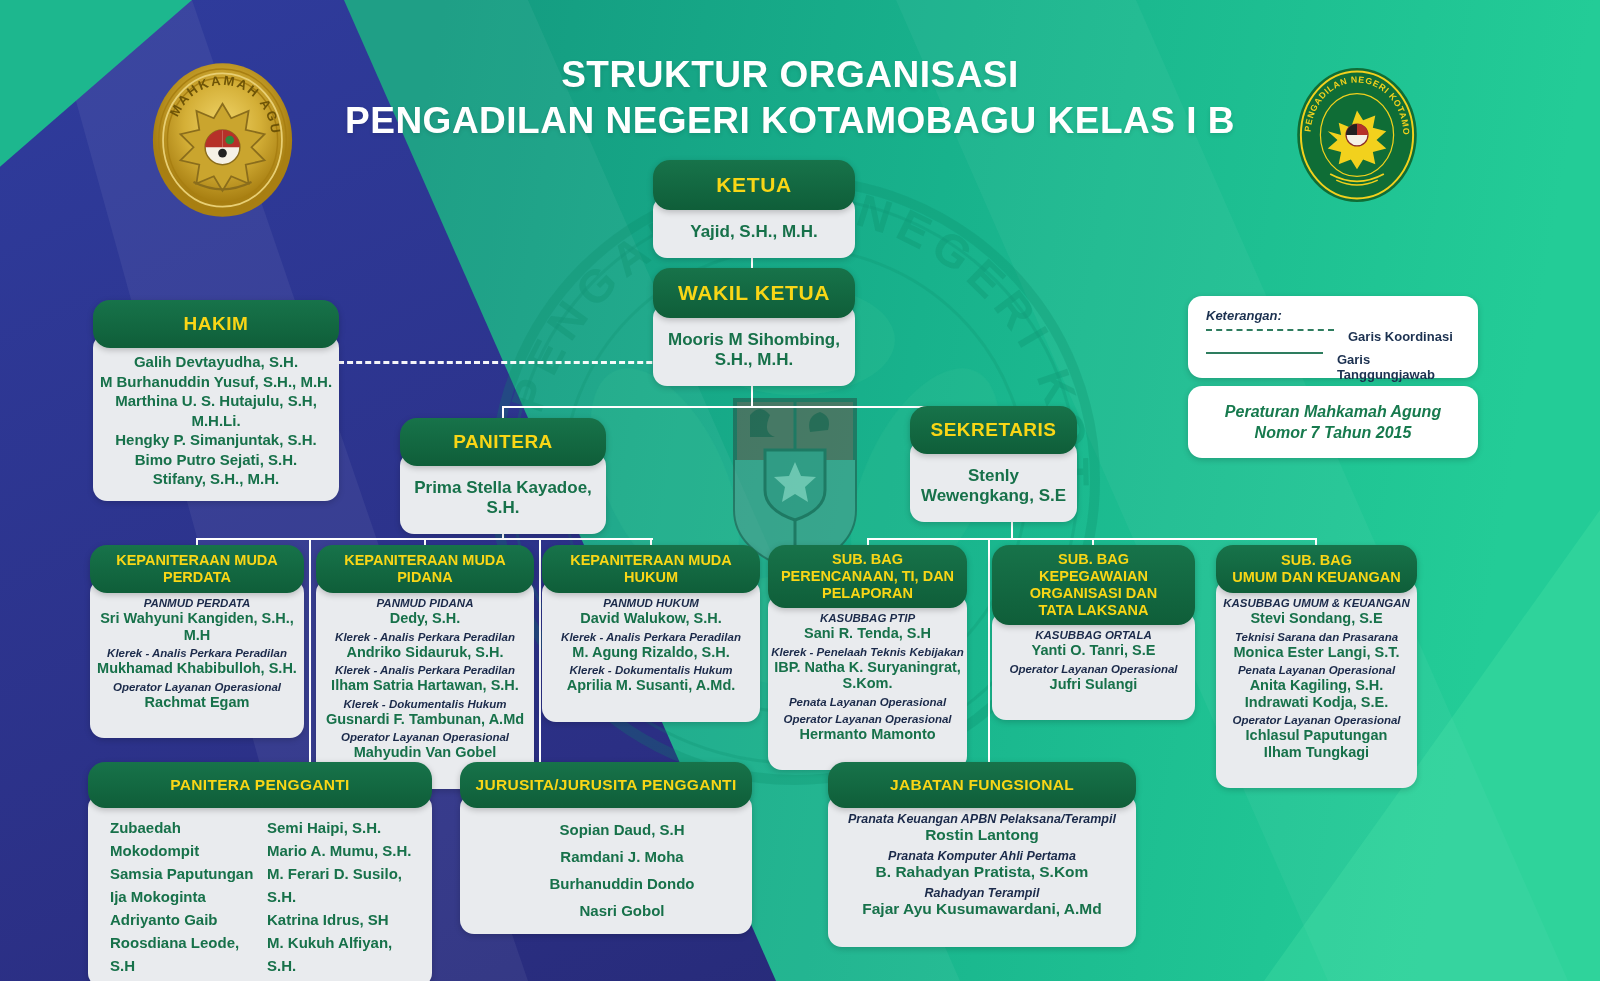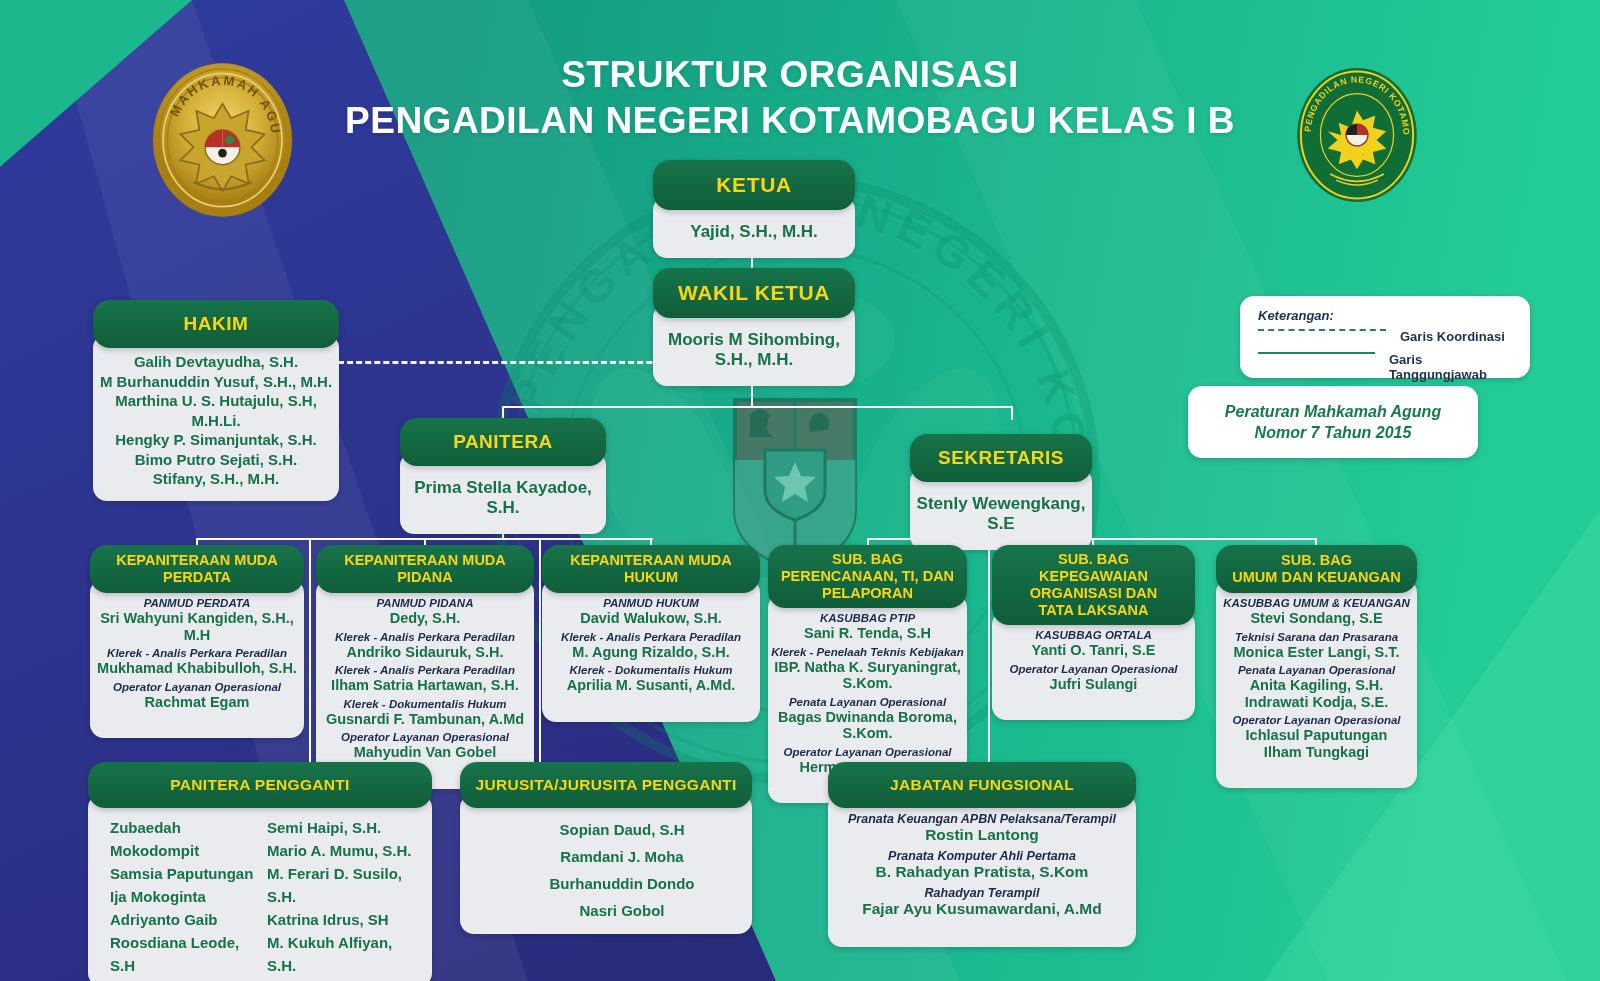--- a/index.html
+++ b/index.html
@@ -61,21 +61,21 @@
   .body-func .name{font-size:15.5px;line-height:18px;}
   .body-func .entry{margin-bottom:5px;}
 
   
   .line{position:absolute;background:#fff;z-index:1;}
   .dash{position:absolute;border-top:3px dashed rgba(255,255,255,0.95);z-index:1;background:none;}
 
   
   .panel{position:absolute;background:#fff;border-radius:14px;z-index:2;
     box-shadow:0 2px 6px rgba(0,0,0,0.18);}
-  .legend{left:1240px;top:296px;width:290px;height:82px;padding:12px 18px;box-sizing:border-box;}
+  .legend{left:1188px;top:296px;width:290px;height:82px;padding:12px 18px;box-sizing:border-box;}
   .legend-heading{font-size:13px;font-weight:bold;font-style:italic;color:#1c3150;margin-bottom:6px;}
   .legend-row{display:flex;margin-bottom:8px;}
   .legend-line{width:128px;margin-right:14px;}
   .legend-line.dashed{border-top:2.5px dashed #2e7d5f;}
   .legend-line.solid{border-top:2.5px solid #2e7d5f;}
   .legend-label{font-size:13px;font-weight:bold;color:#1c3150;}
   .regulation{left:1188px;top:386px;width:290px;height:72px;display:flex;flex-direction:column;
     align-items:center;justify-content:center;text-align:center;}
   .regulation div{font-size:16px;font-weight:bold;font-style:italic;color:#177a4e;line-height:21px;}
 </style>
@@ -229,21 +229,21 @@
     <div>Nomor 7 Tahun 2015</div>
   </div>
 
   <div class="node" style="left:400px;top:418px;width:206px">
     <div class="node-head head-lg">PANITERA</div>
     <div class="node-body body-single">
         <div class="name">Prima Stella Kayadoe, S.H.</div>
       </div>
   </div>
 
-  <div class="node" style="left:910px;top:434px;width:182px">
+  <div class="node" style="left:910px;top:406px;width:167px">
     <div class="node-head head-lg">SEKRETARIS</div>
     <div class="node-body body-single">
         <div class="name">Stenly Wewengkang, S.E</div>
       </div>
   </div>
 
   <div class="node" style="left:90px;top:545px;width:214px">
     <div class="node-head head-md">KEPANITERAAN MUDA
 PERDATA</div>
     <div class="node-body body-mid">
@@ -316,21 +316,20 @@
         <div class="entry">
           <div class="role">KASUBBAG PTIP</div>
           <div class="name">Sani R. Tenda, S.H</div>
         </div>
         <div class="entry">
           <div class="role">Klerek - Penelaah Teknis Kebijakan</div>
           <div class="name">IBP. Natha K. Suryaningrat, S.Kom.</div>
         </div>
         <div class="entry">
           <div class="role">Penata Layanan Operasional</div>
-          <div class="name">Bagas Dwinanda Boroma, S.Kom.</div>
         </div>
         <div class="entry">
           <div class="role">Operator Layanan Operasional</div>
           <div class="name">Hermanto Mamonto</div>
         </div>
       </div>
   </div>
 
   <div class="node" style="left:992px;top:545px;width:203px">
     <div class="node-head head-md">SUB. BAG

